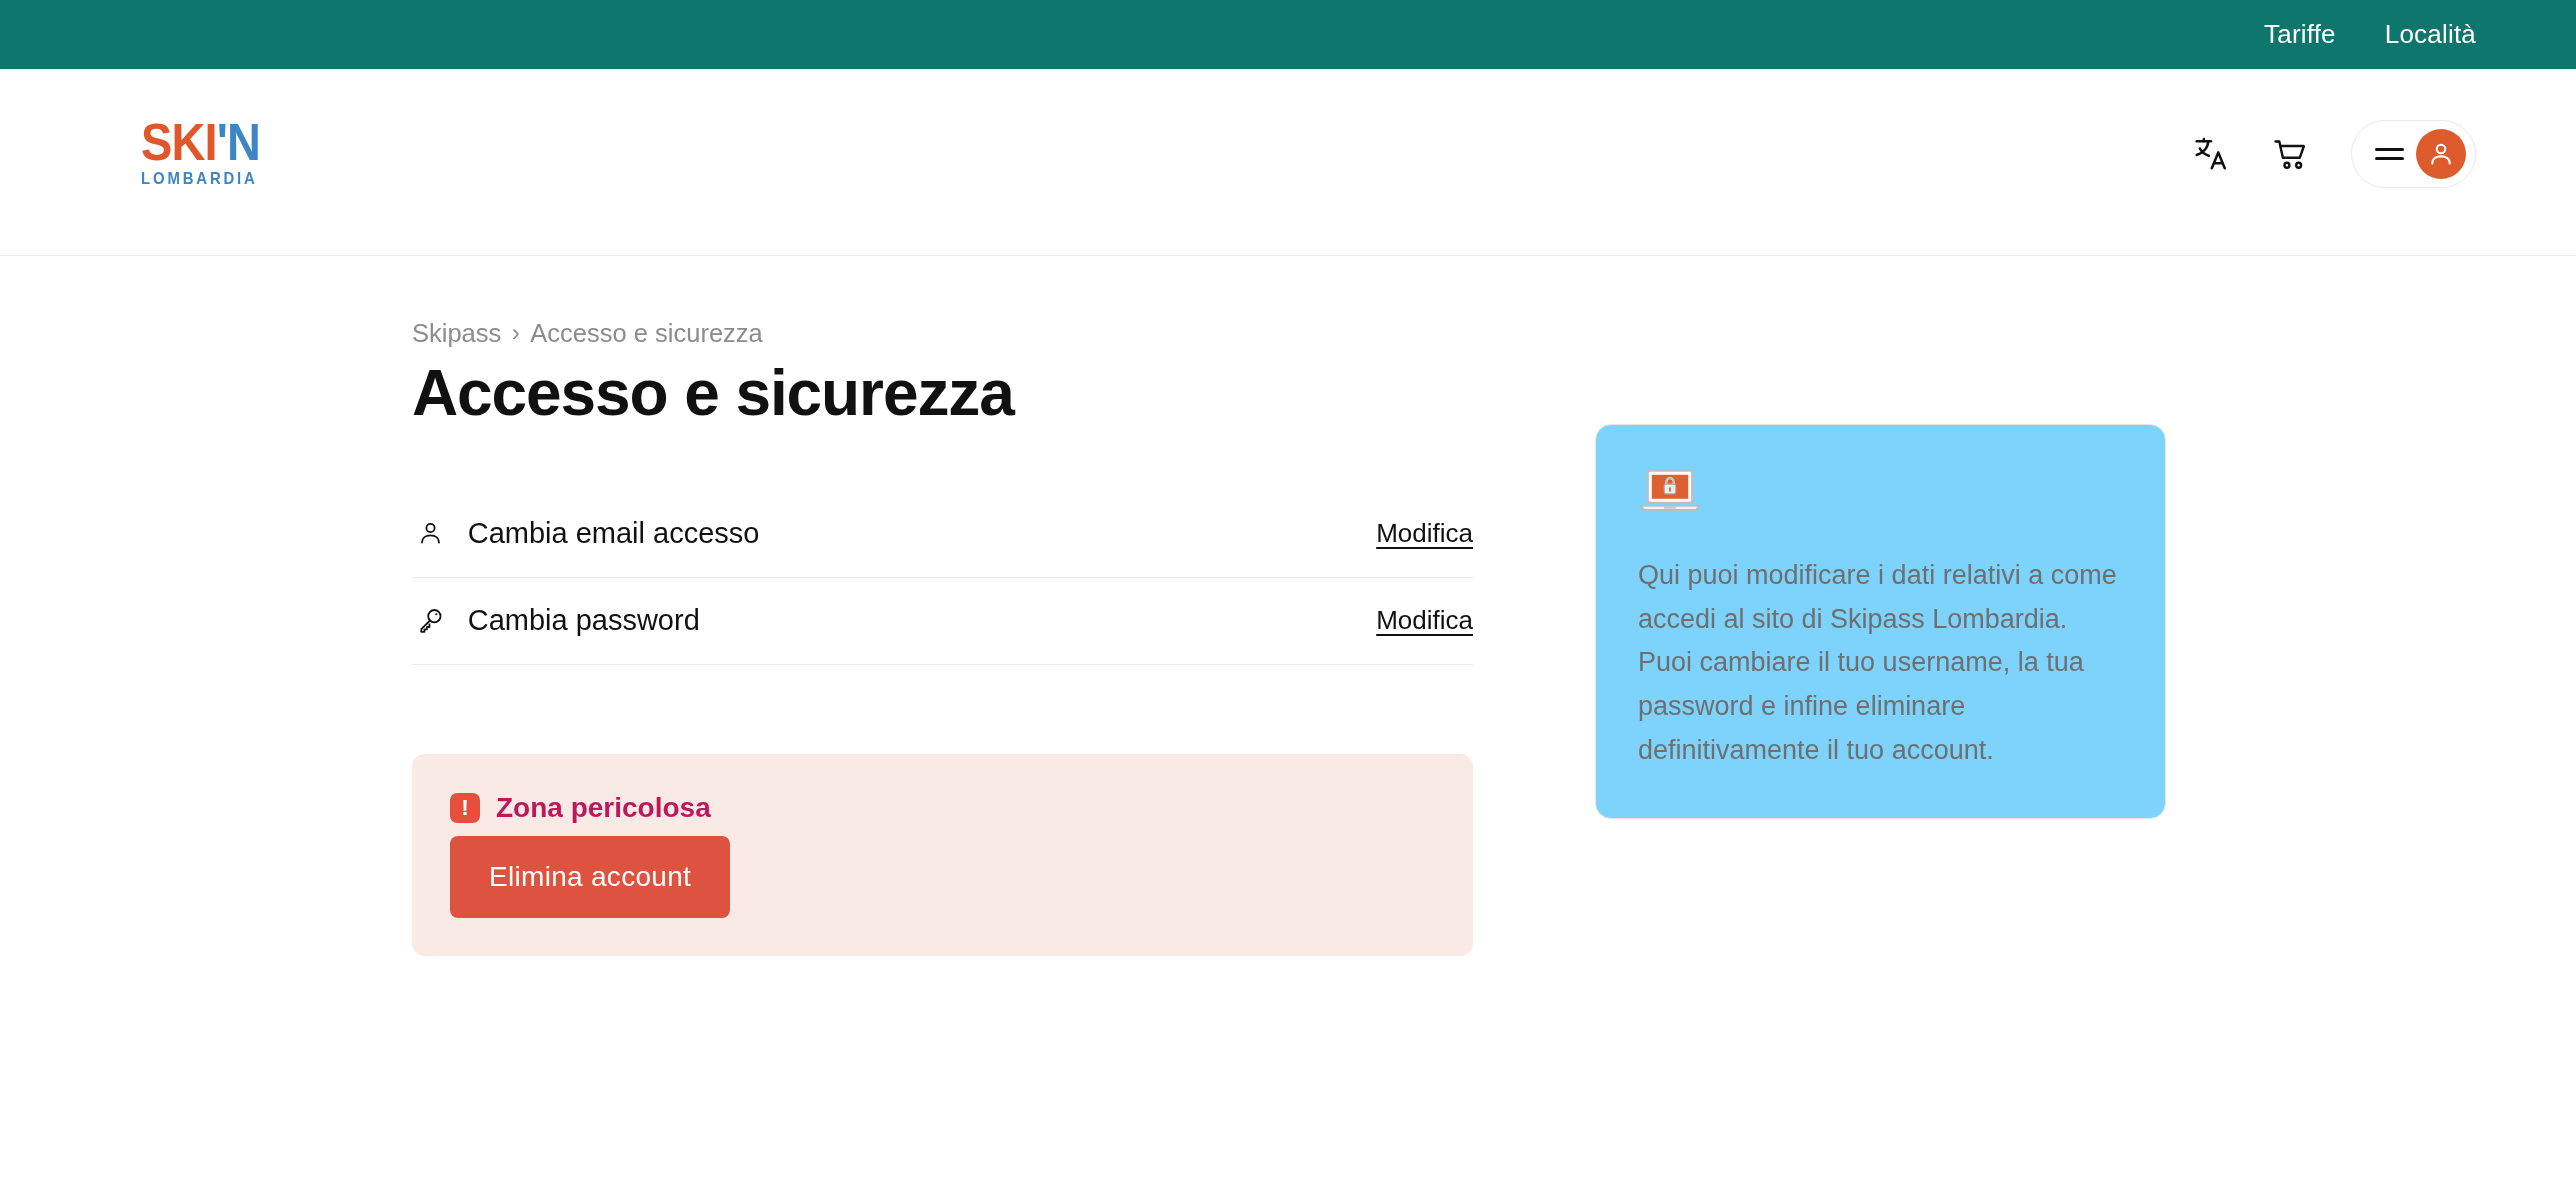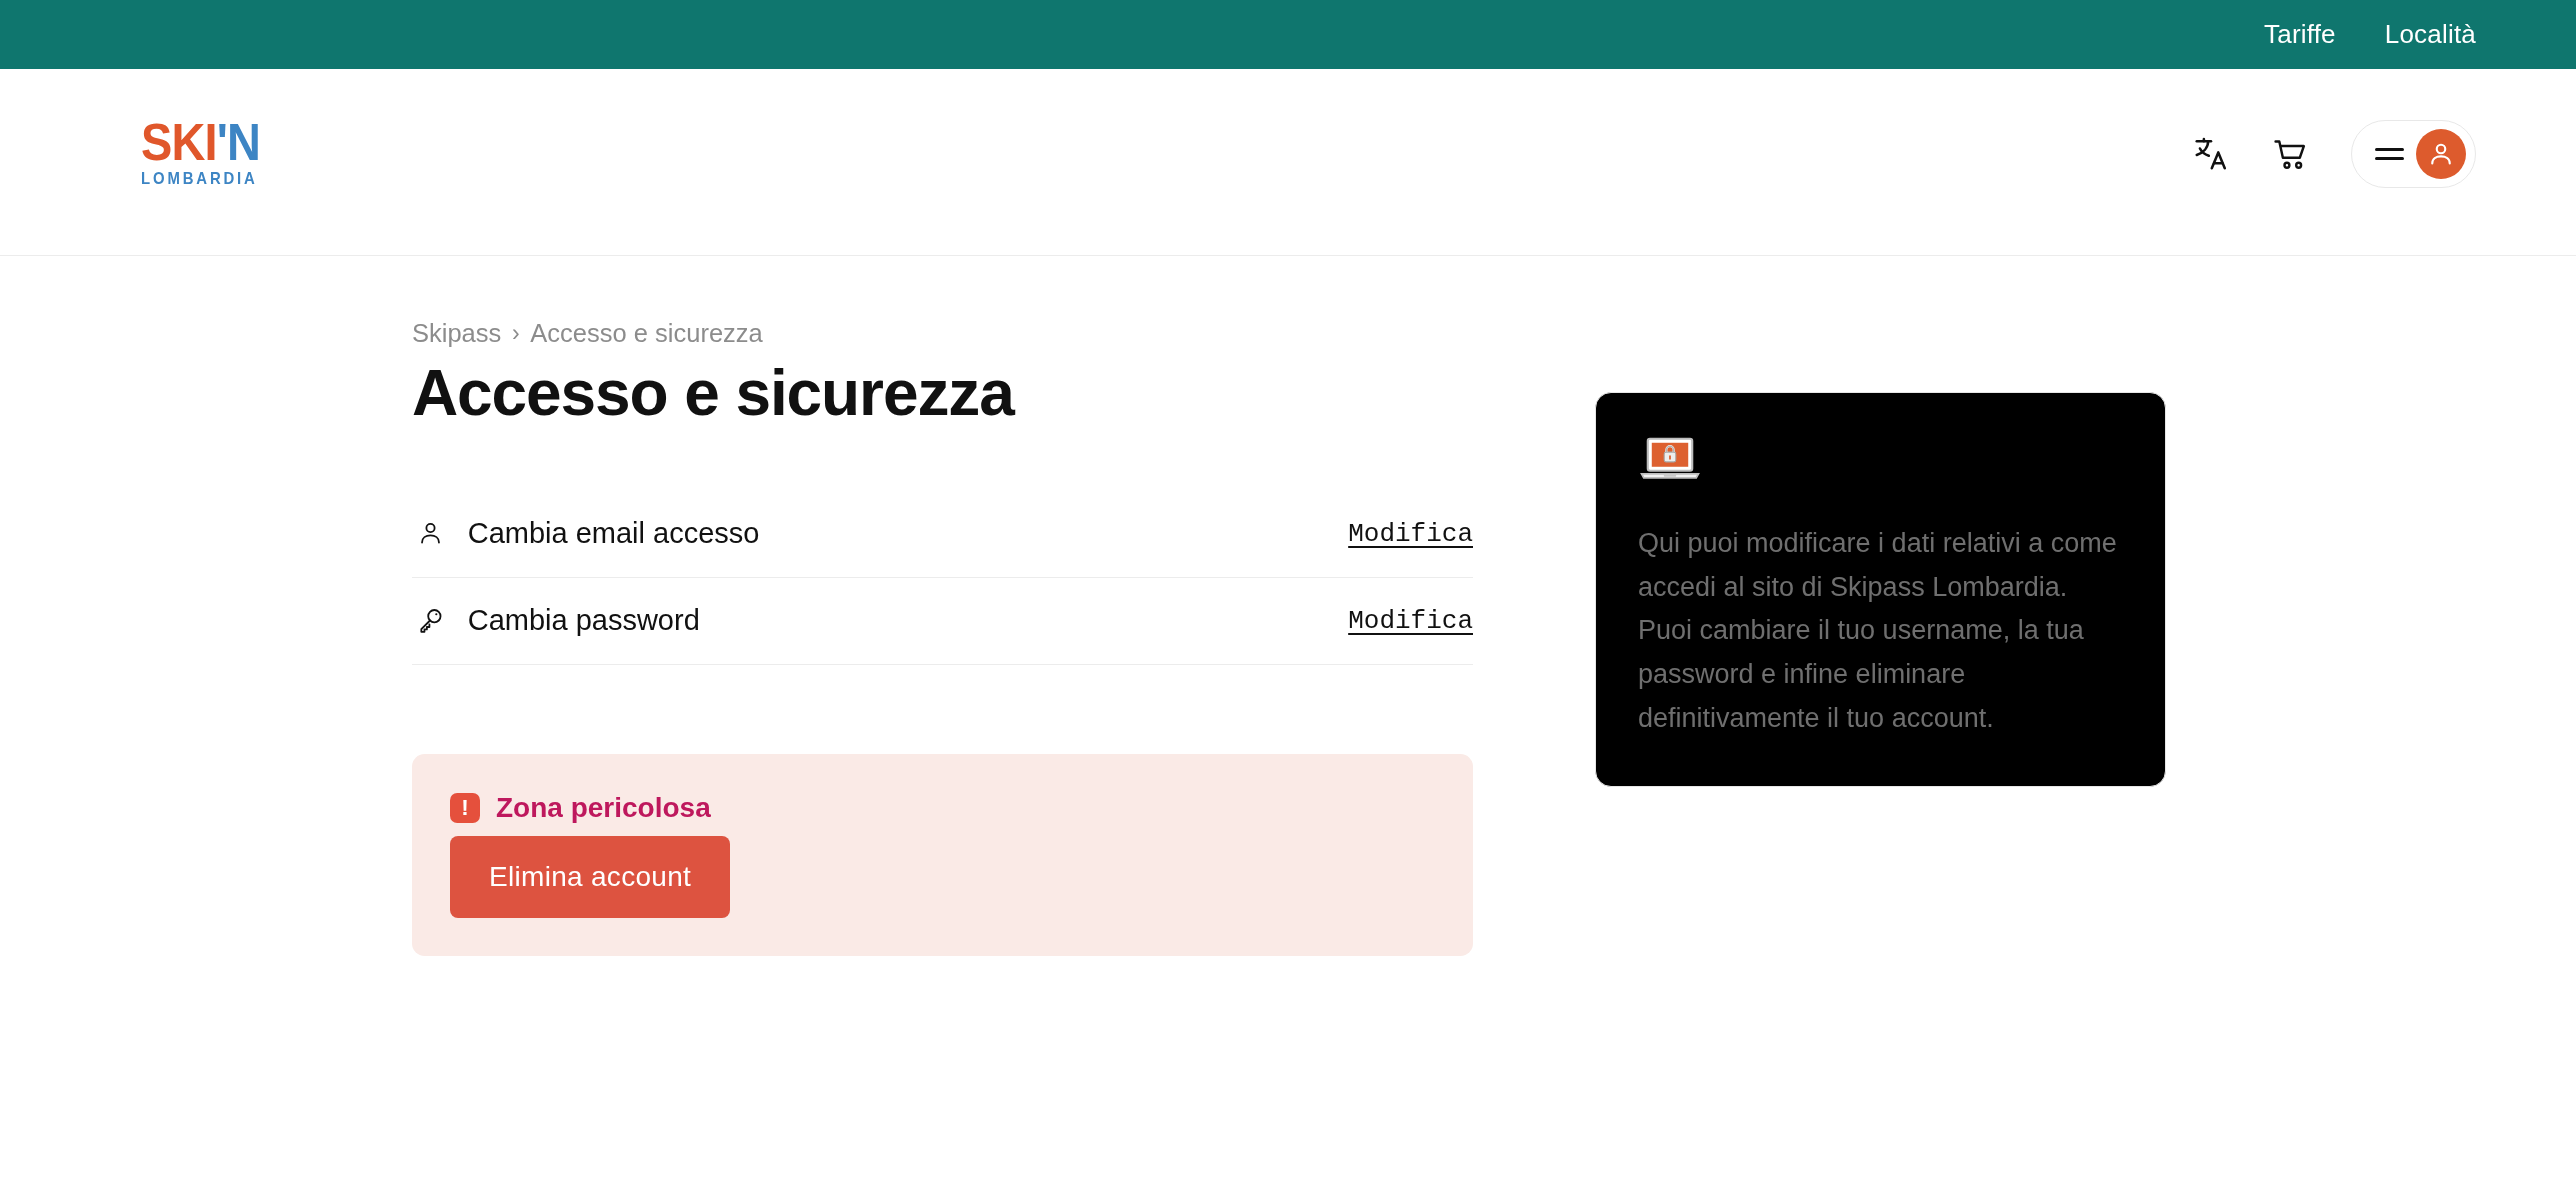--- a/index.html
+++ b/index.html
@@ -178,21 +178,20 @@
     font-size: 29px;
     color: #111;
   }
   .setting-row .row-action {
     margin-left: auto;
     font-size: 26px;
     color: #111;
     text-decoration: underline;
     text-underline-offset: 4.5px;
     cursor: pointer;
-    font-family: Liberation Mono, monospace;
   }
 
   
   .danger-box {
     margin-top: 89px;
     background: #faeae6;
     border-radius: 12.5px;
     padding: 38px 36px 38px 38px;
     width: 1061px;
   }
@@ -238,22 +237,22 @@
     cursor: pointer;
     font-family: "Liberation Sans", sans-serif;
     letter-spacing: 0.3px;
   }
 
   
   .info-card {
     border: 1.8px solid #e6e6e6;
     border-radius: 16px;
     padding: 42px 42px 45px 42px;
-    background: #000000;
-    margin-top: 73px;
+    background: #7dd3fc;
+    margin-top: 105px;
   }
   .info-icon { margin-bottom: 32px; }
   .info-text {
     font-size: 27px;
     line-height: 1.62;
     color: #6f6f6f;
   }
 
   
   .footer-rule {

